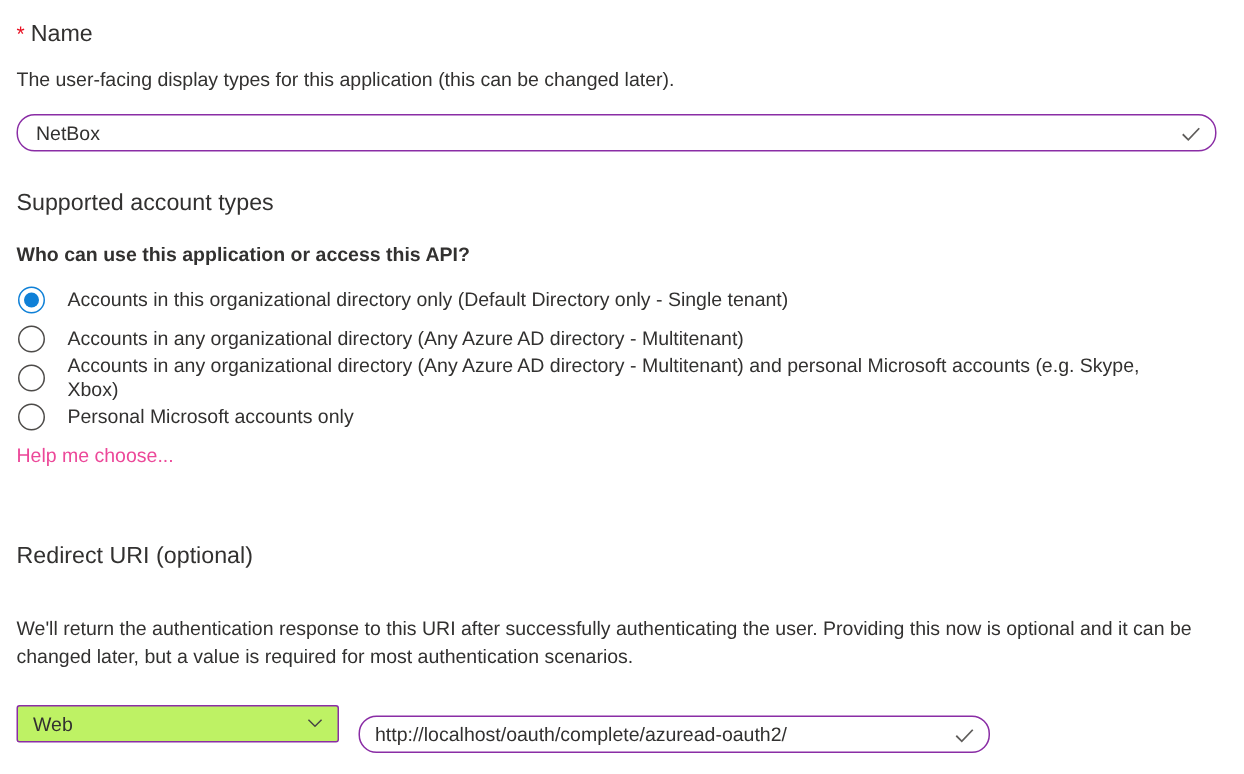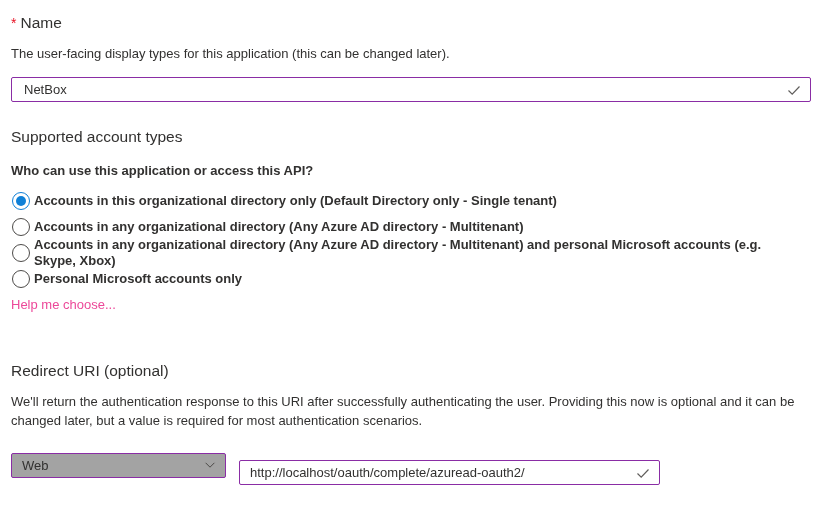--- a/index.html
+++ b/index.html
@@ -27,21 +27,21 @@
     margin-top: 12px;
   }
 
   
   .text-field {
     position: relative;
     margin-top: 15px;
     width: 800px;
     height: 25px;
     border: 1.5px solid #8a2da5;
-    border-radius: 2px;
+    border-radius: 12px;
     background: #ffffff;
     display: flex;
     align-items: center;
   }
   .text-field input {
     flex: 1;
     border: none;
     outline: none;
     background: transparent;
     font-family: "Liberation Sans", "DejaVu Sans", sans-serif;
@@ -80,58 +80,57 @@
   .radio-row.selected .radio-circle::after {
     content: "";
     position: absolute;
     left: 50%; top: 50%;
     width: 10px; height: 10px;
     margin: -5px 0 0 -5px;
     border-radius: 50%;
     background: #0f80d7;
   }
   .radio-label {
-    margin-left: 4px;
+    margin-left: 15px;
     font-size: 13px;
     color: #323130;
     line-height: 16px;
-    font-weight: bold;
   }
 
   .help-link {
     display: inline-block;
     margin-top: 5px;
     font-size: 13px;
     color: #ec4899;
     text-decoration: none;
     cursor: pointer;
   }
 
   
   .redirect-title { margin-top: 47px; }
   .redirect-desc {
-    margin-top: 11px;
+    margin-top: 28px;
     width: 803px;
     font-size: 13px;
     line-height: 19px;
     color: #323130;
   }
 
   .redirect-row {
     margin-top: 15px;
     display: flex;
     align-items: center;
   }
   .select-box {
     position: relative;
     width: 215px;
     height: 25px;
     border: 1.5px solid #8a2da5;
     border-radius: 2px;
-    background: #a3a3a3;
+    background: #bef264;
     display: flex;
     align-items: center;
     cursor: pointer;
   }
   .select-box .select-value {
     flex: 1;
     font-size: 13px;
     color: #323130;
     padding-left: 10px;
   }

